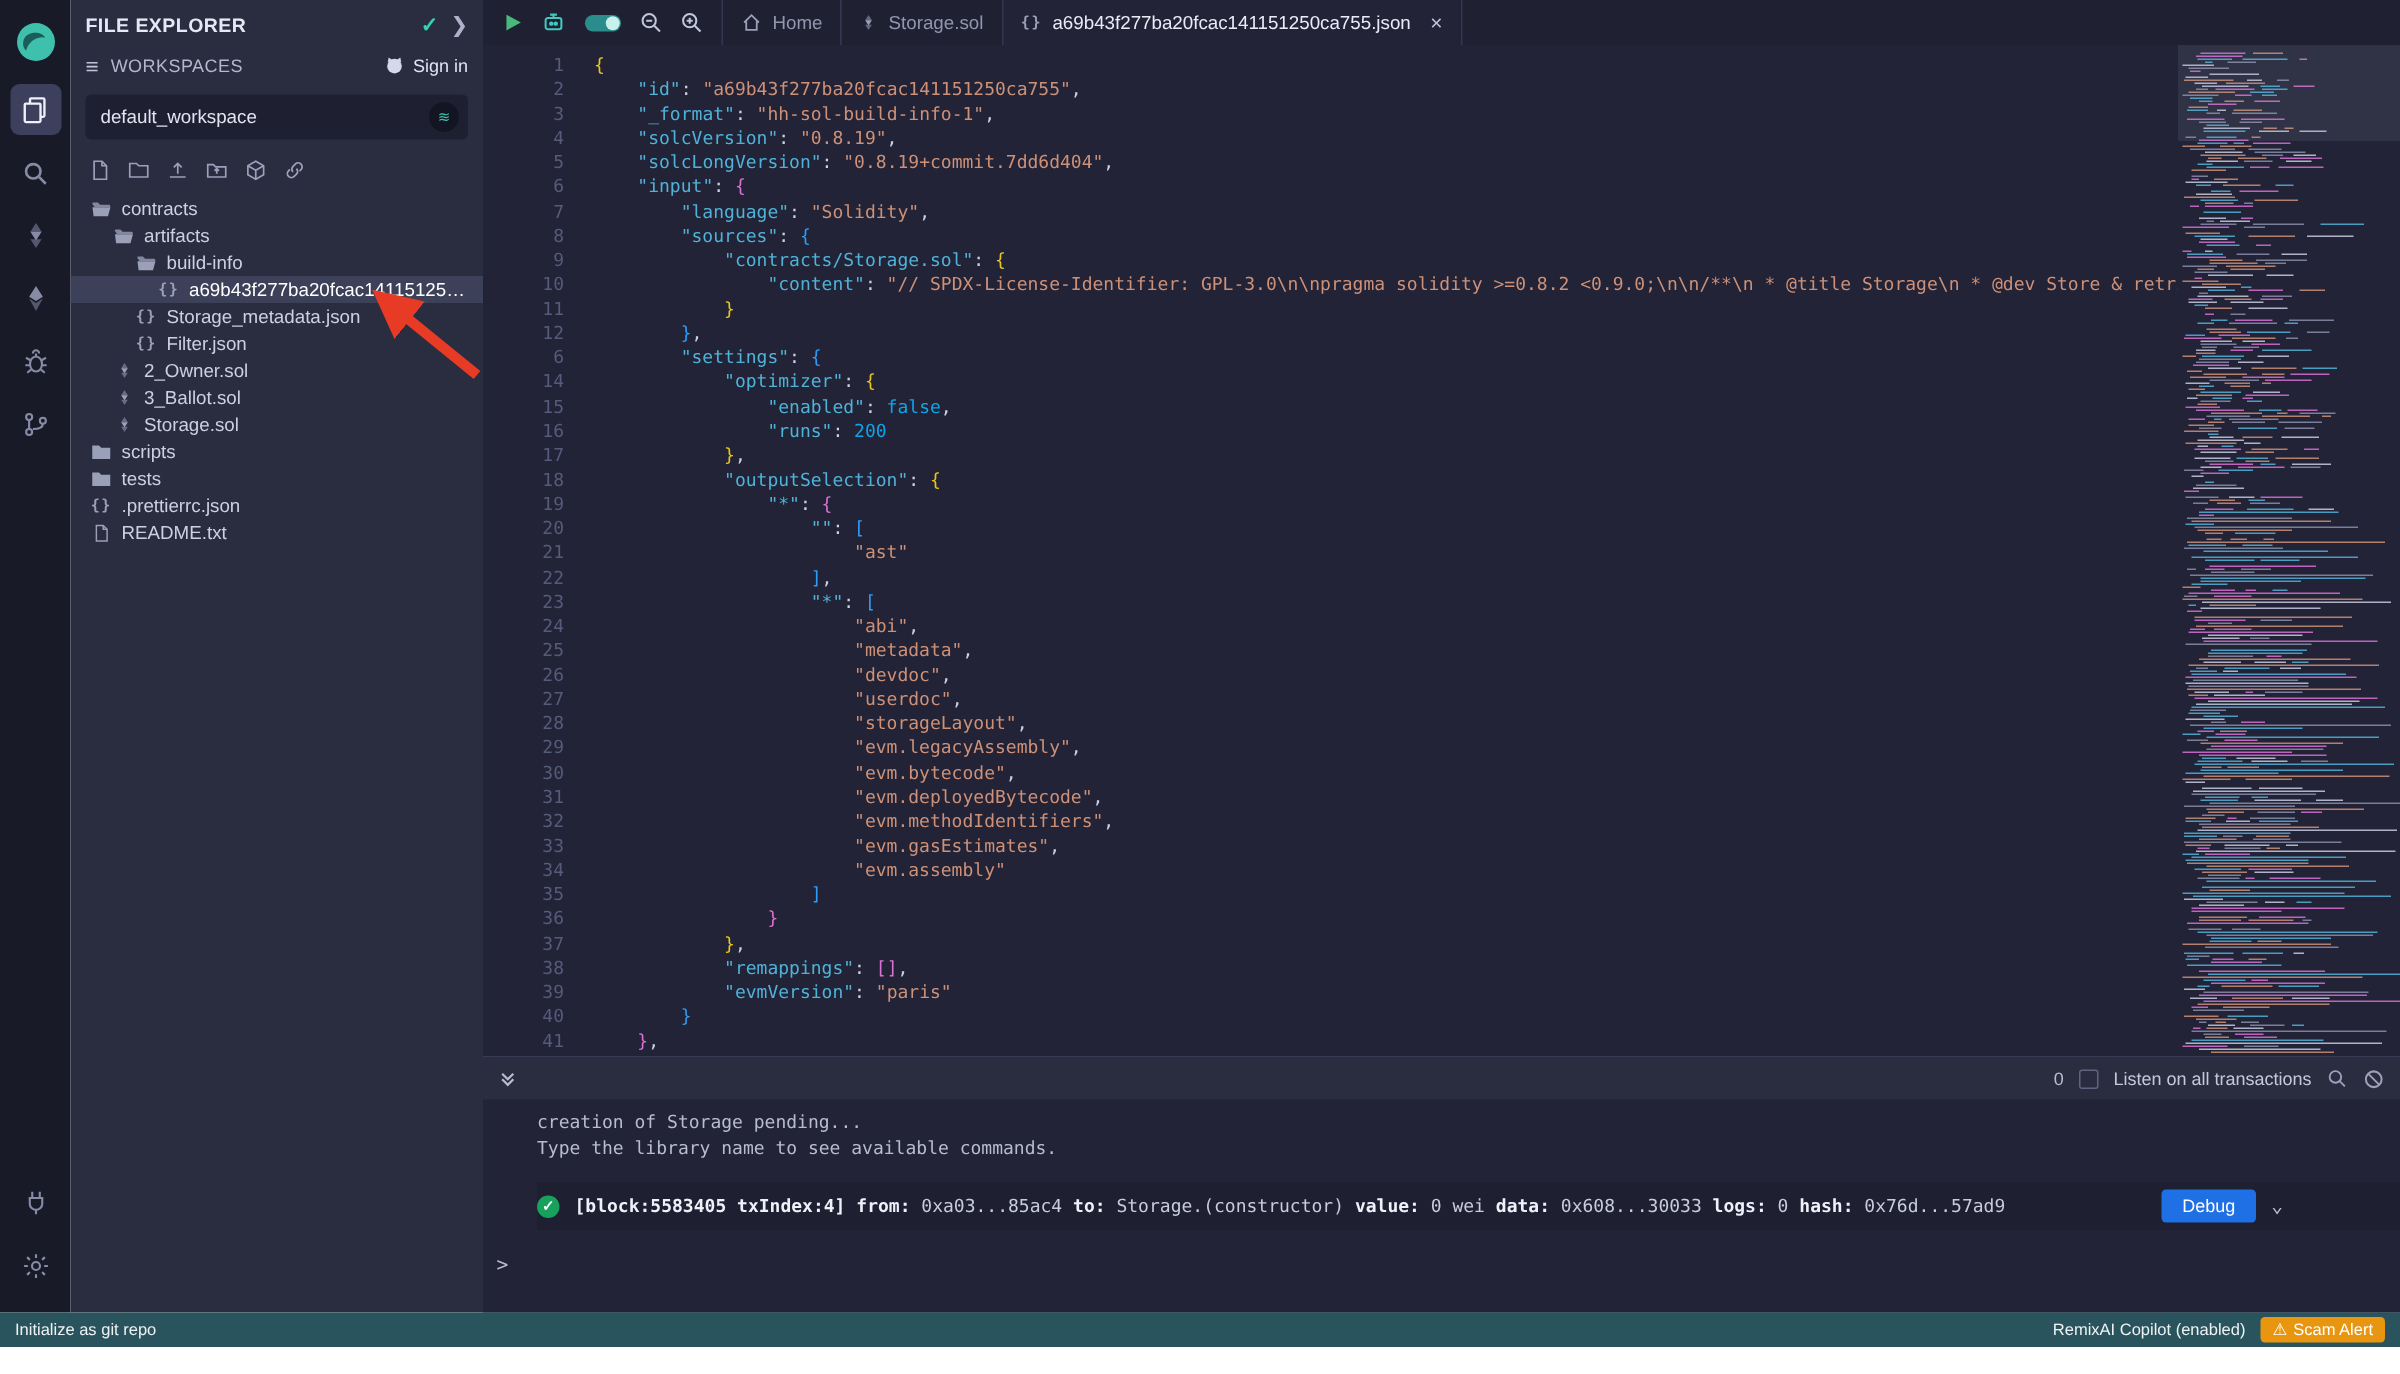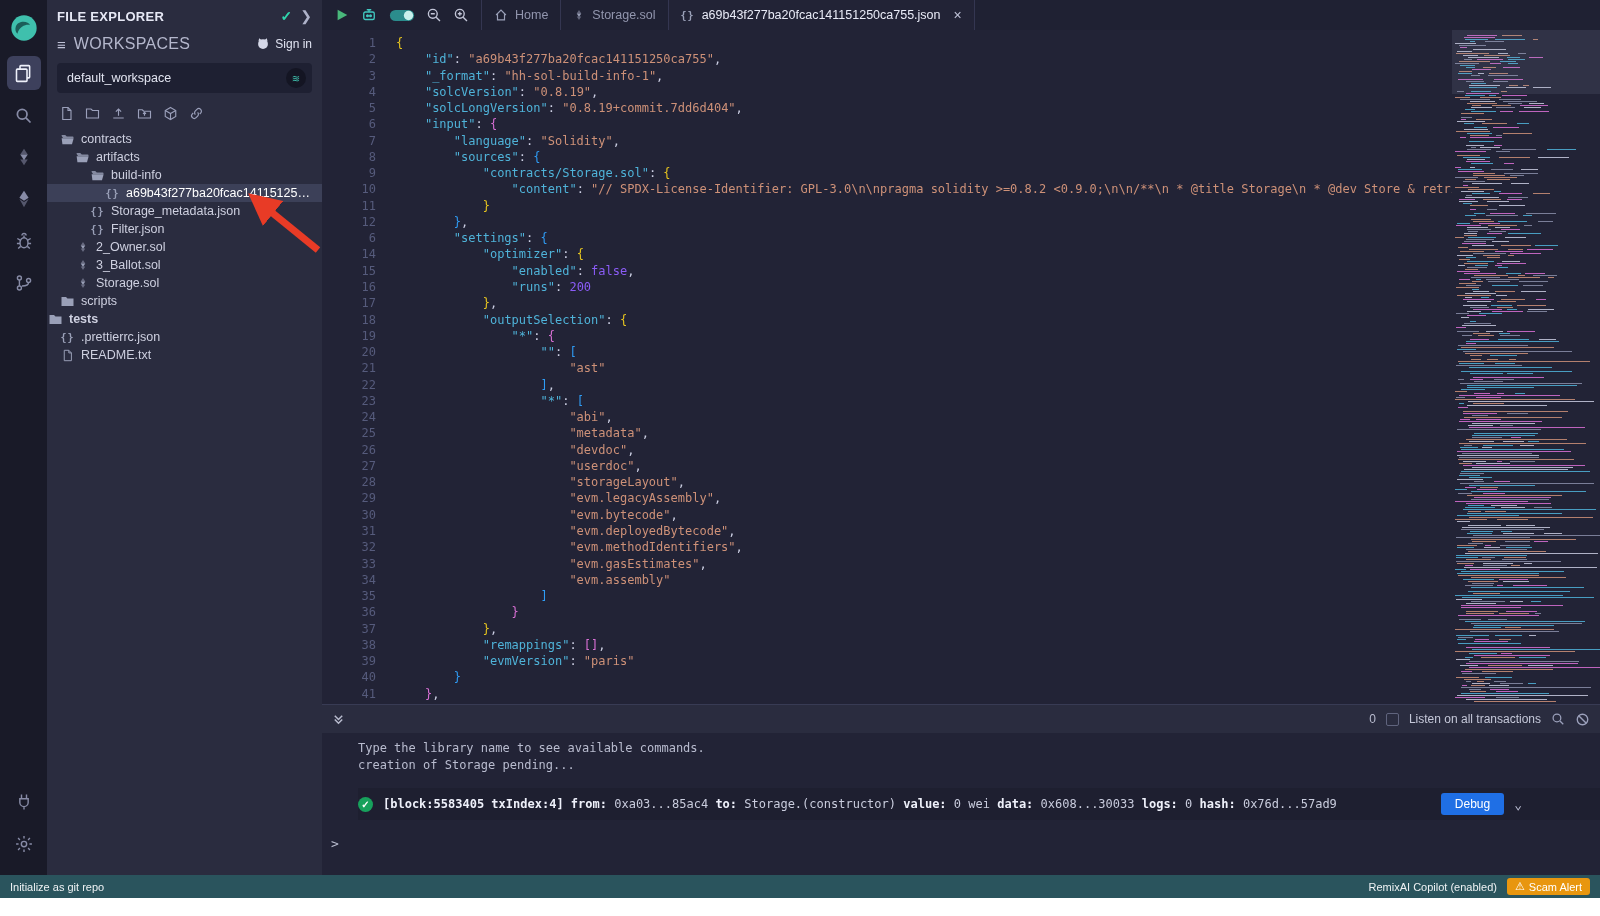--- a/index.html
+++ b/index.html
@@ -19,21 +19,21 @@
   .ab-item.logo{height:48px;}
 
   
   .side-panel{width:275px;background:#2a2c3f;flex-shrink:0;display:flex;flex-direction:column;position:relative;}
   .fe-header{height:32px;display:flex;align-items:center;padding:0 10px;gap:8px;}
   .fe-title{font-size:13px;font-weight:bold;color:#e6e8f5;flex:1;letter-spacing:.3px;}
   .fe-check{color:#2fd6ad;font-size:14px;font-weight:bold;}
   .fe-chevron{color:#aeb2c9;font-size:14px;cursor:pointer;}
   .ws-row{height:24px;display:flex;align-items:center;padding:0 10px;gap:8px;}
   .hamburger{color:#c0c3d8;font-size:15px;cursor:pointer;}
-  .ws-label{font-size:16px;color:#b4b7cc;flex:1;letter-spacing:.3px;}
+  .ws-label{font-size:12px;color:#b4b7cc;flex:1;letter-spacing:.3px;}
   .signin{display:flex;align-items:center;gap:5px;font-size:12px;color:#e1e4f2;cursor:pointer;}
   .ws-select{margin:7px 10px 4px;background:#1e2032;border-radius:4px;height:30px;display:flex;align-items:center;padding:0 6px 0 10px;cursor:pointer;}
   .ws-name{font-size:12.5px;color:#e2e4f0;flex:1;}
   .ws-circle{width:20px;height:20px;border-radius:50%;background:#141523;display:flex;align-items:center;justify-content:center;color:#3fc0ad;font-size:10px;}
   .fe-toolbar{display:flex;gap:11px;padding:9px 12px 7px;color:#9ba0bb;}
   .fe-toolbar .tool{cursor:pointer;display:flex;}
   .file-tree{flex:1;overflow:hidden;font-size:12.5px;color:#ced0e0;margin-top:2px;}
   .tree-row{height:18px;display:flex;align-items:center;cursor:pointer;white-space:nowrap;}
   .tree-row.selected{background:#3c4058;color:#fff;}
   .t-ico{width:17px;margin-right:5px;display:flex;align-items:center;justify-content:center;color:#9aa0b8;flex-shrink:0;}
@@ -49,21 +49,21 @@
   .tabs{display:flex;align-items:stretch;}
   .tab{display:flex;align-items:center;gap:7px;padding:0 12px;border-right:1px solid #343651;border-left:1px solid #343651;margin-left:-1px;color:#9296ae;font-size:12.5px;cursor:pointer;white-space:nowrap;}
   .tab.active{background:#222336;color:#e9ebf7;}
   .tab-ic{display:flex;align-items:center;color:#9aa0b8;}
   .tab-x{margin-left:6px;color:#c0c3d8;font-size:14px;cursor:pointer;}
 
   .editor{flex:1;position:relative;overflow:hidden;background:#222336;}
   .gutter{position:absolute;top:5px;left:0;width:54px;text-align:right;color:#565b7c;font:12px "DejaVu Sans Mono",monospace;line-height:16.27px;}
   .code{position:absolute;top:5px;left:74px;right:0;font:12px "DejaVu Sans Mono",monospace;line-height:16.27px;white-space:pre;color:#cdd0e4;}
   .cl{height:16.27px;}
-  .tk-w{color:#cdd0e4}.tk-k{color:#4fb3d9}.tk-s{color:#ce9178}.tk-n{color:#8b5cf6}
+  .tk-w{color:#cdd0e4}.tk-k{color:#4fb3d9}.tk-s{color:#ce9178}.tk-n{color:#0ea5e9}
   .tk-y{color:#e7c51f}.tk-p{color:#da70d6}.tk-b{color:#2f9cf5}
   .minimap{position:absolute;top:0;right:0;bottom:0;width:148px;background:#222336;padding-top:5px;cursor:pointer;}
   .mm-row{height:2px;position:relative;}
   .mm-row i{position:absolute;top:0;height:1px;opacity:.85;}
   .mm-slider{position:absolute;left:0;right:0;top:0;height:64px;background:rgba(160,165,190,0.12);}
 
   
   .terminal{height:170px;border-top:1px solid #383b54;display:flex;flex-direction:column;flex-shrink:0;background:#222336;}
   .t-bar{height:28px;background:#2a2c3f;display:flex;align-items:center;padding:0 10px;gap:10px;flex-shrink:0;}
   .t-collapse{color:#b9bccf;display:flex;cursor:pointer;}
@@ -316,21 +316,21 @@
             <span class="t-label">Storage.sol</span>
           </div>
           <div class="tree-row" style="padding-left: 12px;">
             <span class="t-ico">
               <svg viewBox="0 0 20 20" width="15" height="15" fill="#9aa0b8">
                 <path d="M2 4h6l2 2h8v10H2z"></path>
               </svg>
             </span>
             <span class="t-label">scripts</span>
           </div>
-          <div class="tree-row" style="padding-left: 0; font-weight: bold;">
+          <div class="tree-row" style="padding-left: 12px;">
             <span class="t-ico">
               <svg viewBox="0 0 20 20" width="15" height="15" fill="#9aa0b8">
                 <path d="M2 4h6l2 2h8v10H2z"></path>
               </svg>
             </span>
             <span class="t-label">tests</span>
           </div>
           <div class="tree-row" style="padding-left: 12px;">
             <span class="t-ico">
               <span class="js-br">{}</span>
@@ -1656,22 +1656,22 @@
           </span>
           <span class="t-ban">
             <svg viewBox="0 0 20 20" width="15" height="15" fill="none" stroke="currentColor" stroke-width="1.8">
                 <circle cx="10" cy="10" r="7"></circle>
                 <path d="M5 5l10 10"></path>
               </svg>
           </span>
         </div>
         <div class="t-body">
           <div>
+              <div class="t-line">creation of Storage pending...</div>
               <div class="t-line">Type the library name to see available commands.</div>
-              <div class="t-line">creation of Storage pending...</div>
             </div>
           <div class="tx-row">
             <span class="tx-check">✓</span>
             <span class="tx-text"><b>[block:5583405 txIndex:4]</b> <b>from:</b> <span>0xa03...85ac4</span> <b>to:</b> <span>Storage.(constructor)</span> <b>value:</b> <span>0 wei</span> <b>data:</b> <span>0x608...30033</span> <b>logs:</b> <span>0</span> <b>hash:</b> <span>0x76d...57ad9</span> </span>
             <button class="debug-btn">Debug</button>
             <span class="tx-chev">⌄</span>
           </div>
           <div class="t-prompt">&gt;</div>
         </div>
       </div>

